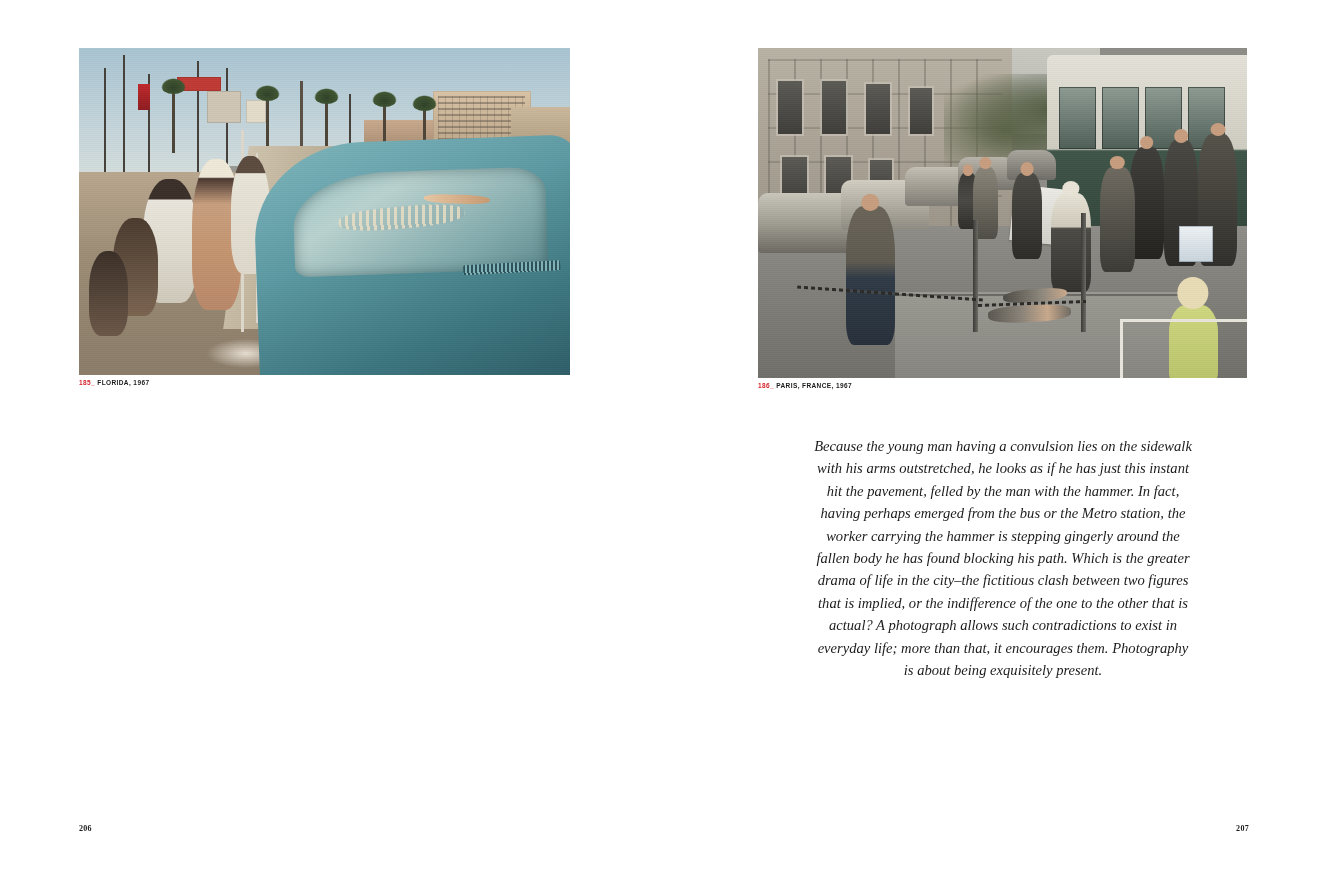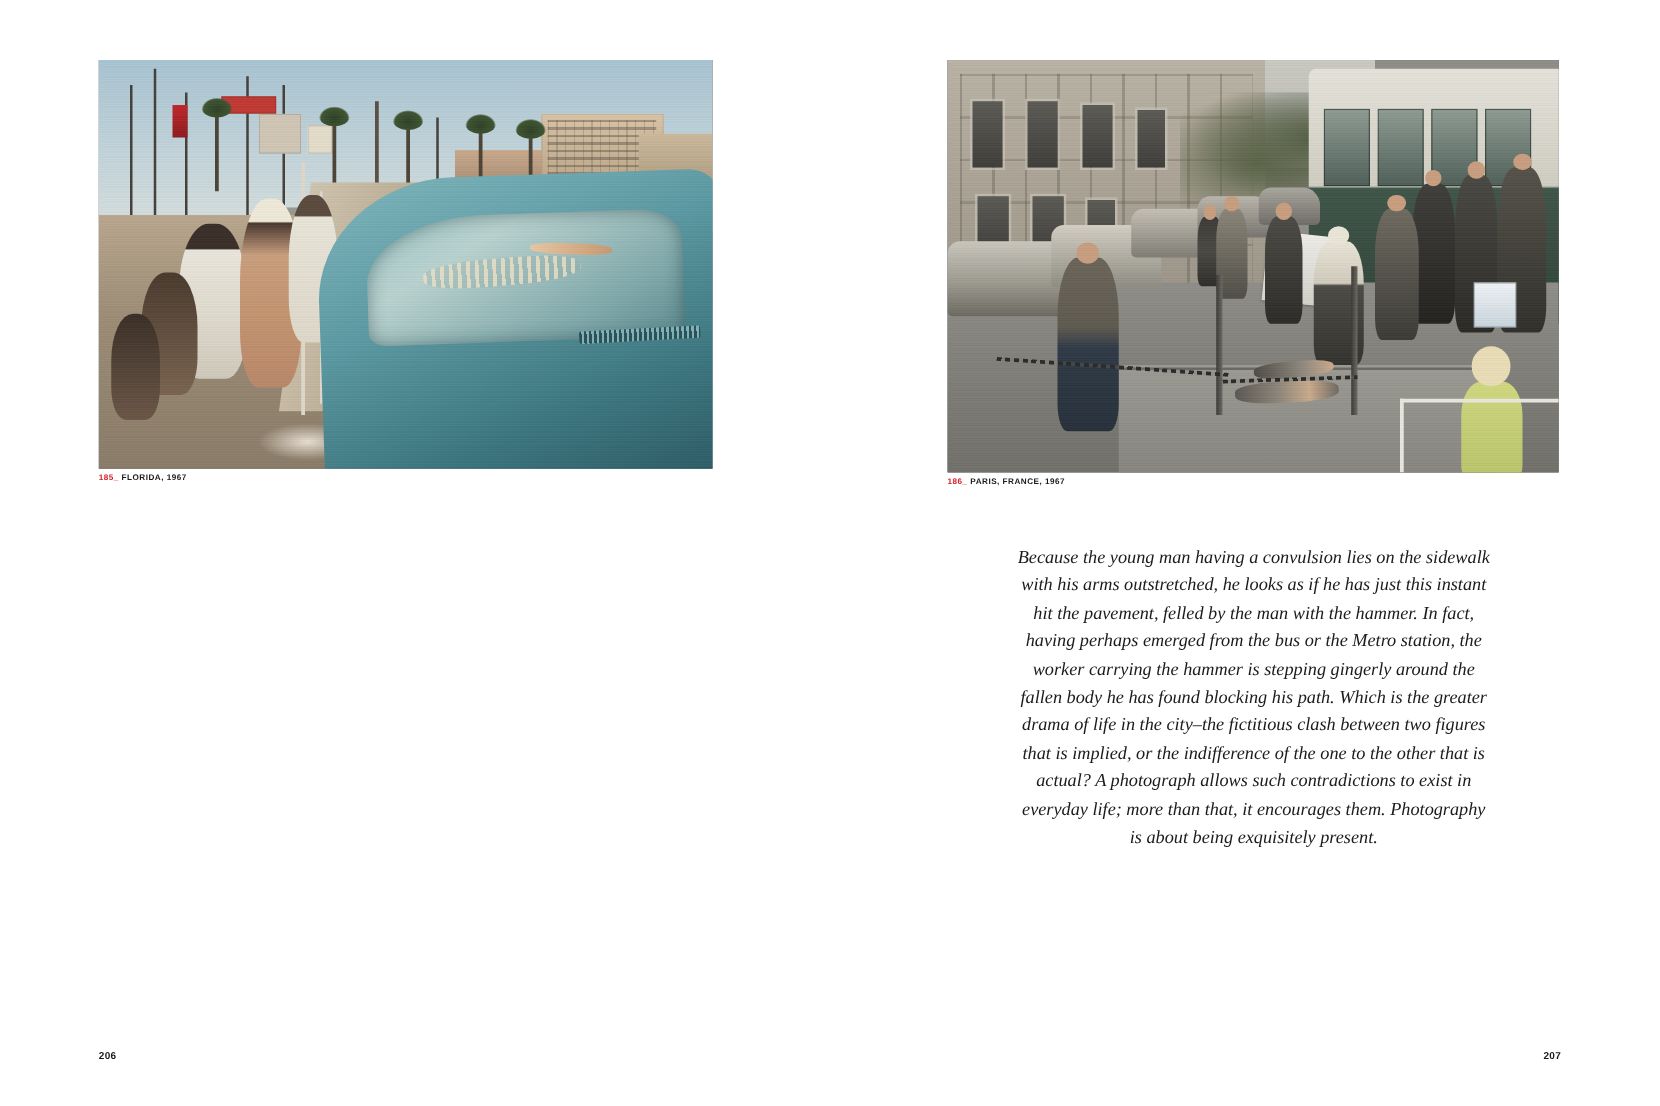--- a/index.html
+++ b/index.html
@@ -68,22 +68,22 @@
     font-style: italic;
     font-size: 14.6px;
     line-height: 22.4px;
     text-align: center;
     color: #1b1b1b;
   }
 
   
   .folio {
     position: absolute;
-    bottom: 36px;
-    font-family: Liberation Sans, sans-serif;
+    bottom: 52px;
+    font-family: Liberation Serif, serif;
     font-size: 8px;
     font-weight: 700;
     color: #1a1a1a;
     letter-spacing: 0.3px;
   }
   .folio-left { left: 79px; }
   .folio-right { right: 79px; }
 
   
   .ph1 { position: absolute; inset: 0; }

